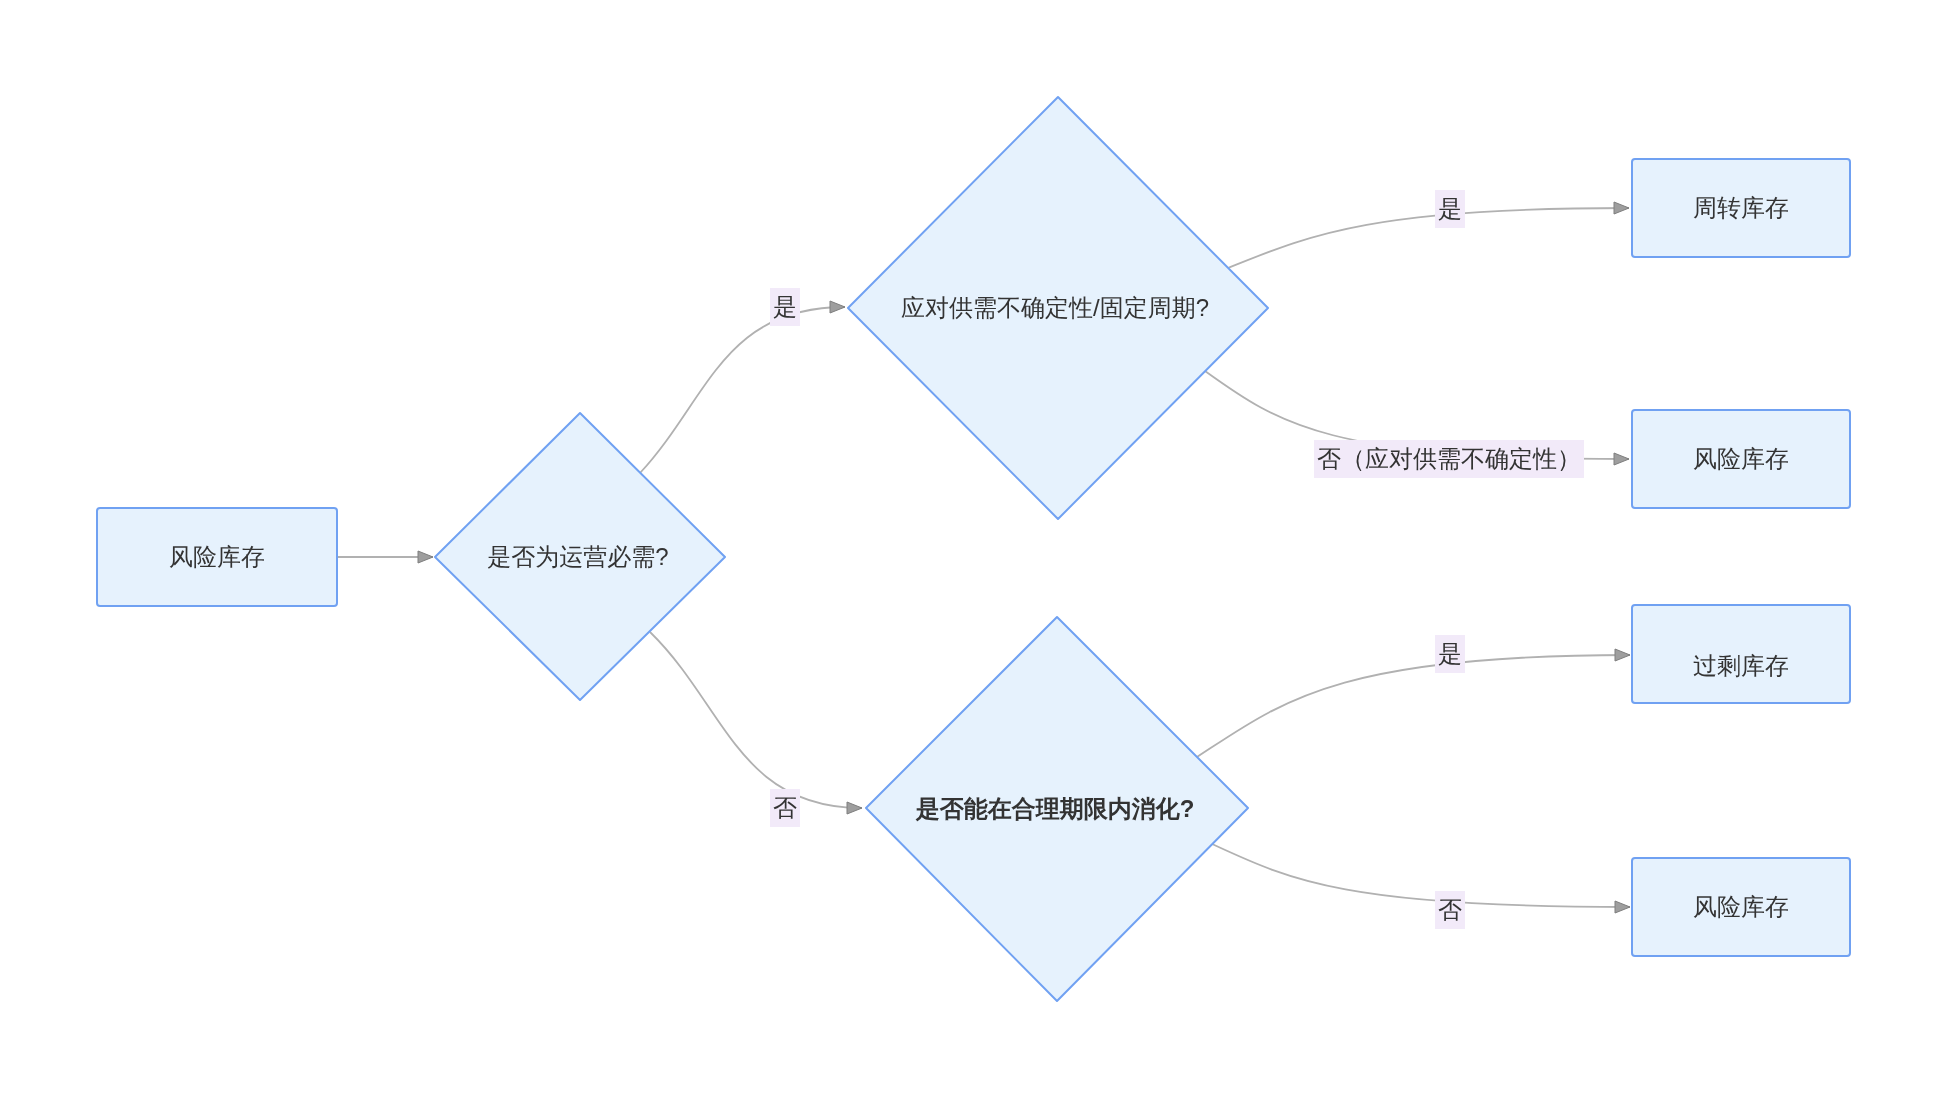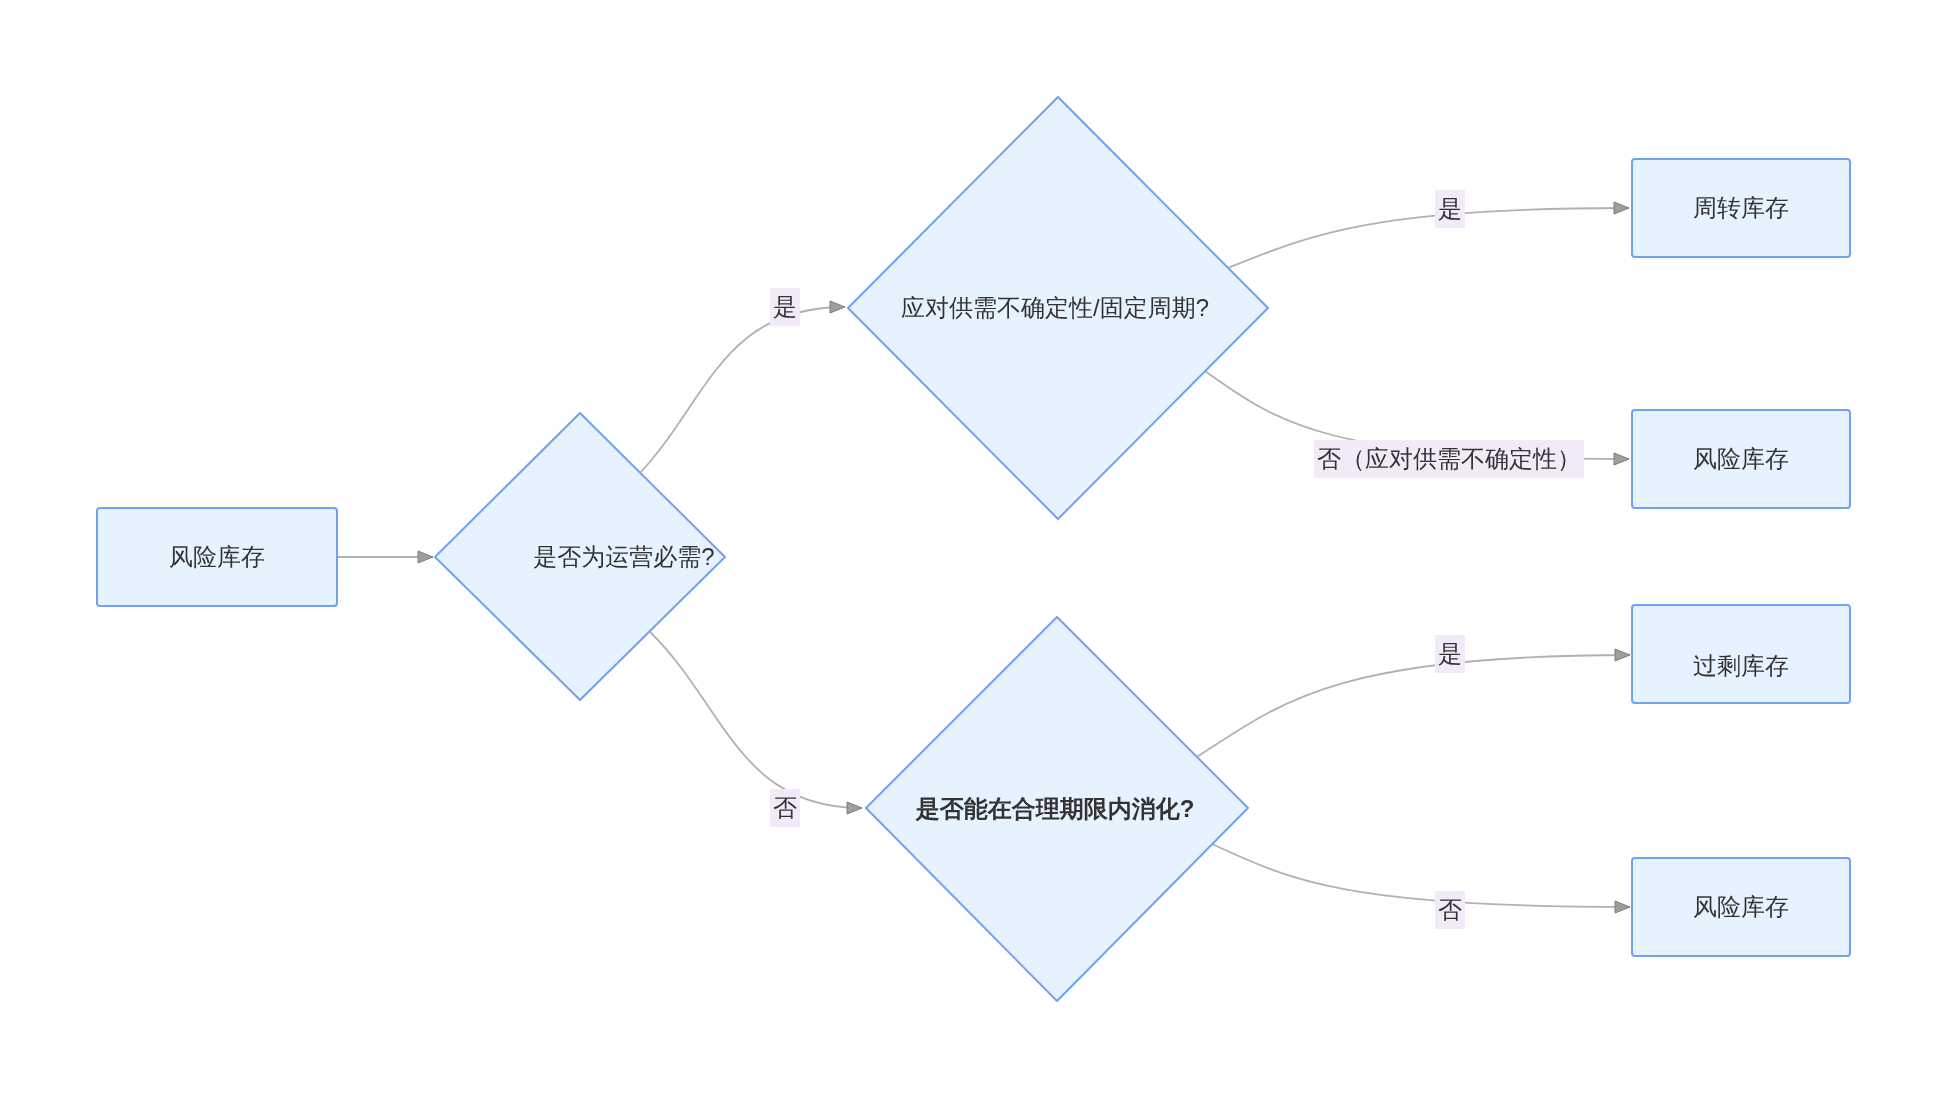--- a/index.html
+++ b/index.html
@@ -74,21 +74,21 @@
     <polygon class="node-shape" points="580,413 725,557 580,700 435,557"></polygon>
     <polygon class="node-shape" points="1058,97 1268,308 1058,519 848,308"></polygon>
     <polygon class="node-shape" points="1057,617 1248,808 1057,1001 866,808"></polygon>
     <rect class="node-shape" x="1632" y="159" width="218" height="98" rx="3"></rect>
     <rect class="node-shape" x="1632" y="410" width="218" height="98" rx="3"></rect>
     <rect class="node-shape" x="1632" y="605" width="218" height="98" rx="3"></rect>
     <rect class="node-shape" x="1632" y="858" width="218" height="98" rx="3"></rect>
   </svg>
 
   <div class="node-label" style="left:217px; top:557px;">风险库存</div>
-  <div class="node-label" style="left:578px; top:557px;margin-left:46px;">是否为运营必需?</div>
+  <div class="node-label" style="left:578px; top:557px;">是否为运营必需?</div>
   <div class="node-label" style="left:1055px; top:308px;">应对供需不确定性/固定周期?</div>
   <div class="node-label" style="left:1055px; top:809px;font-weight:bold;">是否能在合理期限内消化?</div>
   <div class="node-label" style="left:1741px; top:208px;">周转库存</div>
   <div class="node-label" style="left:1741px; top:459px;">风险库存</div>
   <div class="node-label" style="left:1741px; top:654px;margin-top:12px;">过剩库存</div>
   <div class="node-label" style="left:1741px; top:907px;">风险库存</div>
 
   <div class="edge-label" style="left:785px; top:307px;">是</div>
   <div class="edge-label" style="left:785px; top:808px;">否</div>
   <div class="edge-label" style="left:1450px; top:209px;">是</div>

